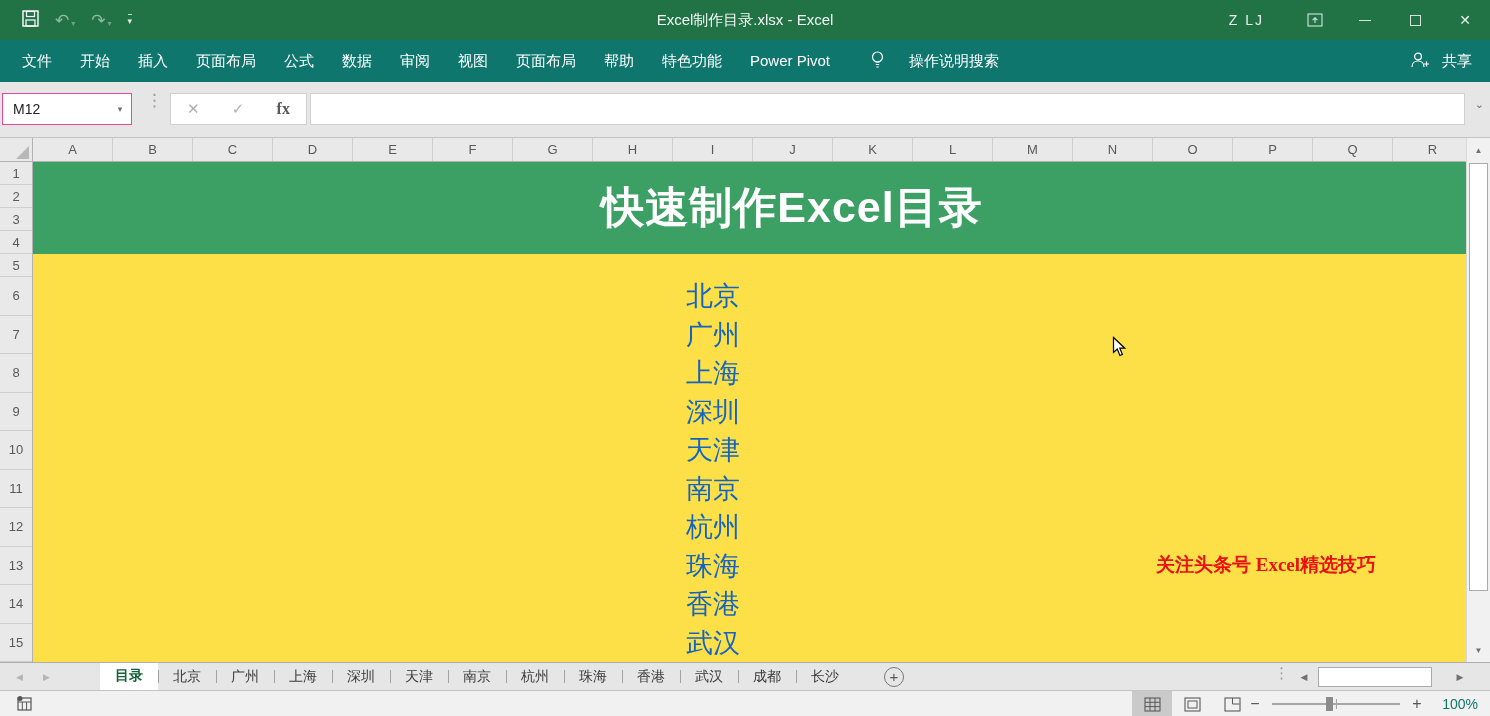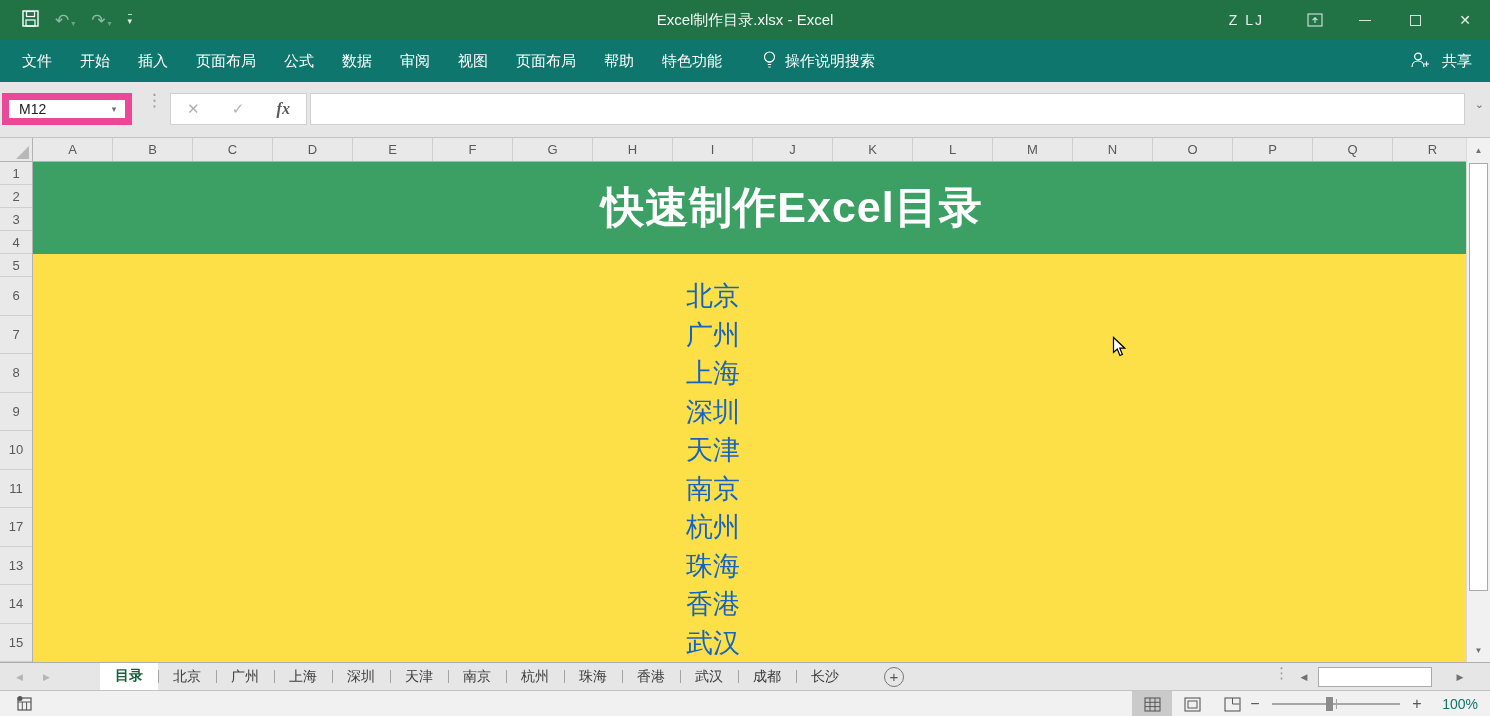--- a/index.html
+++ b/index.html
@@ -16,32 +16,32 @@
   .tb-right { position:absolute; right:0; top:0; height:40px; display:flex; align-items:center; }
   .tb-user { font-size:14px; letter-spacing:2px; margin-right:26px; opacity:.9; cursor:default; }
   .tb-btn { width:50px; height:40px; display:flex; align-items:center; justify-content:center; font-size:14px; opacity:.9; }
   .tb-btn.max span { display:block; width:11px; height:11px; border:1px solid rgba(255,255,255,.9); }
   .tb-btn.min span { display:block; width:12px; border-top:1px solid rgba(255,255,255,.9); }
 
   
   .ribbon { position:absolute; left:0; top:40px; width:1490px; height:42px; background:#0f766e; color:#fff; display:flex; align-items:center; }
   .rtabs { display:flex; height:42px; margin-left:8px; }
   .rtab { padding:0 14px; line-height:42px; font-size:15px; white-space:nowrap; }
-  .tellme { display:flex; align-items:center; gap:8px; margin-left:26px; font-size:15px; }
+  .tellme { display:flex; align-items:center; gap:24px; margin-left:26px; font-size:15px; }
   .share { position:absolute; right:18px; top:0; height:42px; display:flex; align-items:center; gap:12px; font-size:15px; }
 
   
   .formula-row { position:absolute; left:0; top:82px; width:1490px; height:56px; background:#e6e6e6; border-bottom:1px solid #c3c3c3; }
-  .name-box { position:absolute; left:2px; top:11px; width:130px; height:32px; background:#fff; border:7px solid #ec4899; display:flex; align-items:center; }
+  .name-box { position:absolute; left:2px; top:11px; width:130px; height:32px; background:#fff; border:1px solid #ec4899; display:flex; align-items:center; }
   .name-box .nb-val { flex:1; padding-left:10px; font-size:14px; color:#222; }
   .name-box .nb-arrow { width:22px; text-align:center; color:#707070; font-size:9px; }
   .nb-handle { position:absolute; left:146px; top:14px; color:#9a9a9a; font-size:17px; letter-spacing:0; line-height:9px; }
   .fx-group { position:absolute; left:170px; top:11px; width:137px; height:32px; background:#fff; border:1px solid #d0d0d0; display:flex; align-items:center; justify-content:space-around; }
   .fx-group .gbtn { color:#b0b0b0; font-size:15px; }
-  .fx-group .fx { color:#595959; font-family:"Liberation Serif",serif; font-style:italic; font-size:16px; font-weight:bold; }
+  .fx-group .fx { color:#595959; font-family:"Liberation Serif",serif; font-size:16px; font-weight:bold; }
   .formula-input { position:absolute; left:310px; top:11px; width:1155px; height:32px; background:#fff; border:1px solid #d0d0d0; font-size:14px; padding:6px 8px; color:#222; }
   .fb-expand { position:absolute; right:6px; top:16px; color:#707070; font-size:11px; }
 
   
   .colheaders { position:absolute; left:0; top:138px; width:1466px; height:24px; background:#e9e9e9; border-bottom:1px solid #b2b2b2; overflow:hidden; display:flex; }
   .corner { width:33px; height:24px; border-right:1px solid #b2b2b2; position:relative; flex:none; }
   .corner::after { content:""; position:absolute; right:3px; bottom:3px; border-left:13px solid transparent; border-bottom:13px solid #b8b8b8; }
   .cols { display:flex; flex:none; }
   .col { width:80px; line-height:24px; text-align:center; font-size:13px; color:#595959; border-right:1px solid #cfcfcf; flex:none; }
 
@@ -134,20 +134,21 @@
       <div class="rtab">开始</div>
       <div class="rtab">插入</div>
       <div class="rtab">页面布局</div>
       <div class="rtab">公式</div>
       <div class="rtab">数据</div>
       <div class="rtab">审阅</div>
       <div class="rtab">视图</div>
       <div class="rtab">页面布局</div>
       <div class="rtab">帮助</div>
       <div class="rtab">特色功能</div>
+      <div class="rtab">Power Pivot</div>
     </div>
   <div class="tellme">
     <span>
       <svg width="15" height="20" viewBox="0 0 15 20">
           <circle cx="7.5" cy="7" r="5" fill="none" stroke="#fff" stroke-width="1.2"></circle>
           <path d="M5.5 12 h4 M5.8 14.5 h3.4 M6.3 17 h2.4" stroke="#fff" stroke-width="1.2" fill="none"></path>
         </svg>
     </span>
     <span>操作说明搜索</span>
   </div>
@@ -209,21 +210,21 @@
     <div class="rowh">2</div>
     <div class="rowh">3</div>
     <div class="rowh">4</div>
     <div class="rowh">5</div>
     <div class="rowh">6</div>
     <div class="rowh">7</div>
     <div class="rowh">8</div>
     <div class="rowh">9</div>
     <div class="rowh">10</div>
     <div class="rowh">11</div>
-    <div class="rowh">17</div>
+    <div class="rowh">12</div>
     <div class="rowh">13</div>
     <div class="rowh">14</div>
     <div class="rowh">15</div>
   </div>
 
 <div class="sheet">
   <div class="banner">快速制作Excel目录</div>
   <div class="cities">
 
   <div class="city">北京</div>
@@ -231,20 +232,21 @@
       <div class="city">上海</div>
       <div class="city">深圳</div>
       <div class="city">天津</div>
       <div class="city">南京</div>
       <div class="city">杭州</div>
       <div class="city">珠海</div>
       <div class="city">香港</div>
       <div class="city">武汉</div>
     </div>
   <div class="notes">
+    <div>关注头条号 Excel精选技巧</div>
   </div>
   <div class="cursor">
     <svg width="15" height="22" viewBox="0 0 15 22">
         <path d="M1.5 1.5 L1.5 16.5 L5.3 13 L7.9 19.5 L10.4 18.4 L7.8 12.2 L12.8 12.2 Z" fill="#fff" stroke="#000" stroke-width="1.2" stroke-linejoin="miter"></path>
       </svg>
   </div>
 </div>
 
 <div class="vscroll">
   <div class="vs-btn">▲</div>

